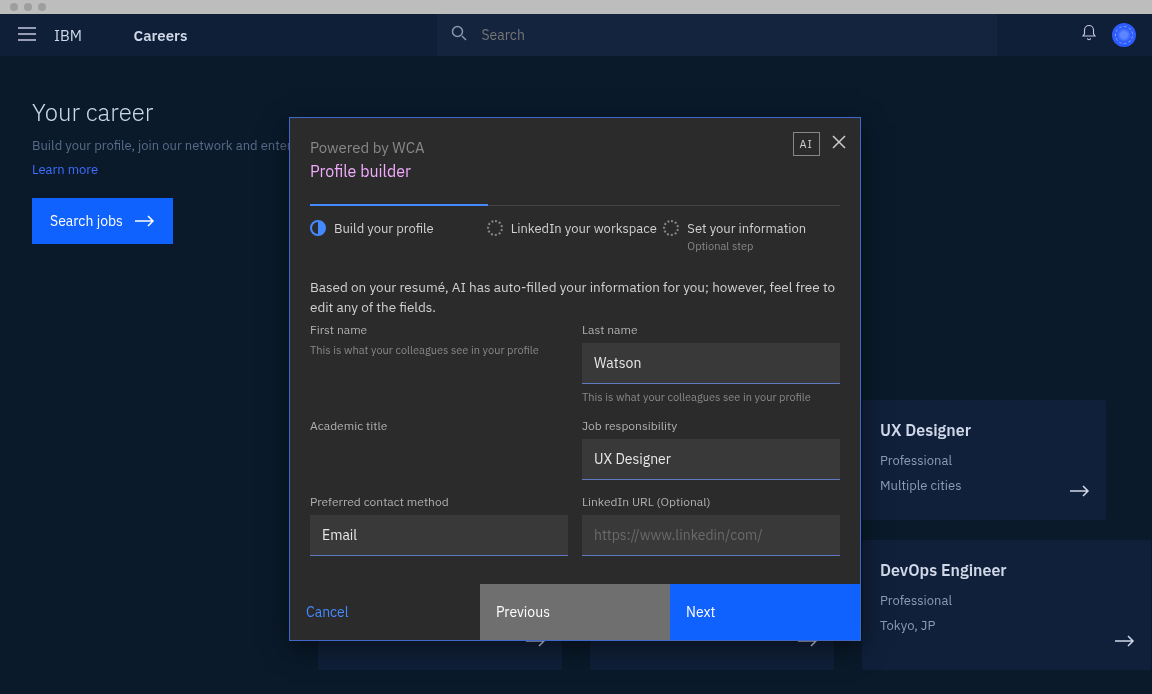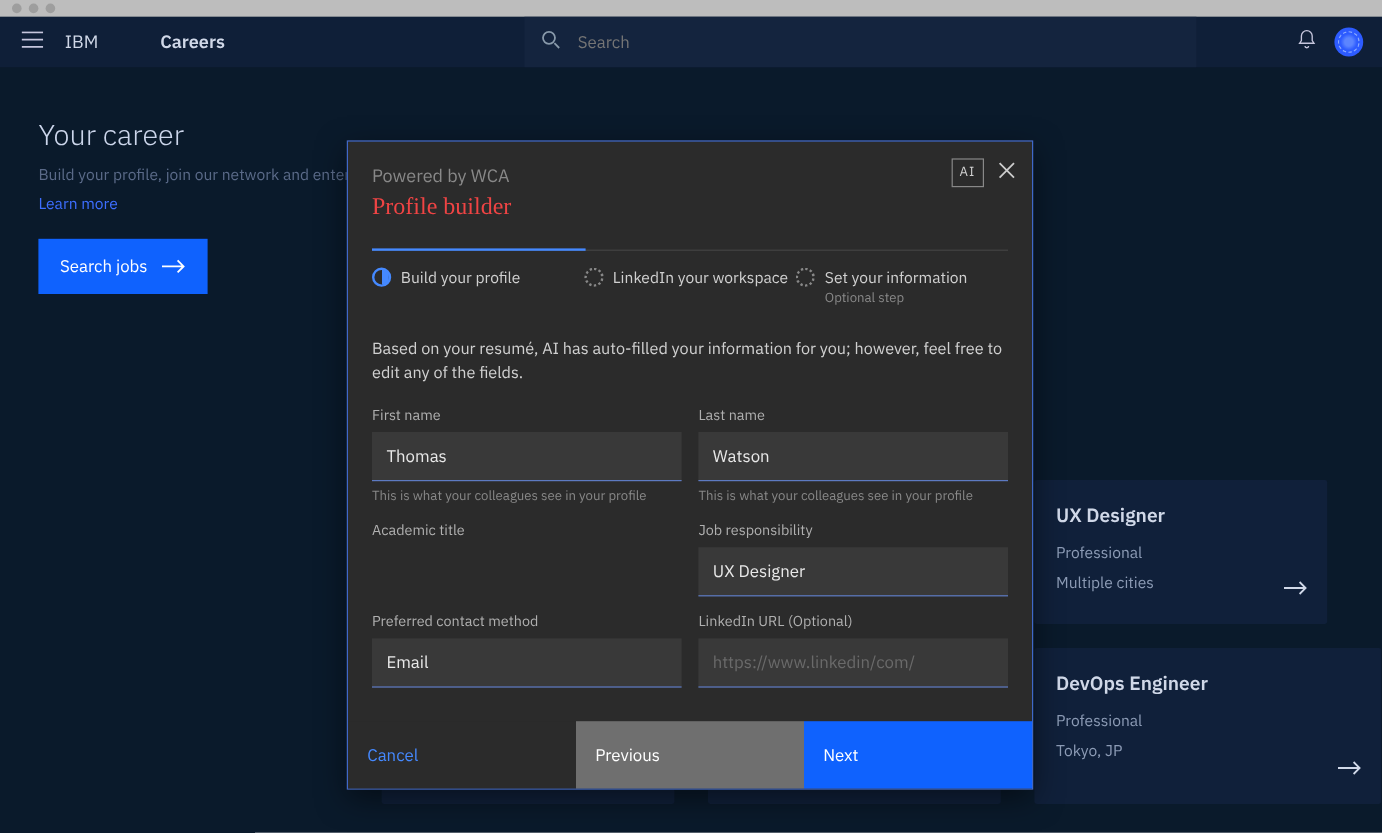--- a/index.html
+++ b/index.html
@@ -22,34 +22,34 @@
   .page-title { font-size: 24px; font-weight: 300; color: #ccd6eb; }
   .page-sub { font-size: 13px; color: #5a6a88; margin-top: 10px; line-height: 1.3; }
   .learn-more { color: #3d6eff; font-size: 13px; margin-top: 6px; display: inline-block; cursor: pointer; }
   .search-jobs-btn { margin-top: 20px; background: #0f62fe; color: #fff; border: none; padding: 14px 18px; font-size: 14px; display: inline-flex; align-items: center; gap: 12px; cursor: pointer; }
   .card-title { font-weight: 600; font-size: 16px; }
   .card-sub { font-size: 13px; color: #8c9bb5; margin-top: 8px; }
   
   .modal { position: absolute; top: 103px; left: 289px; width: 572px; background: #2b2b2b; border: 1px solid #3f68c9; box-shadow: 0 8px 24px rgba(0,0,0,.5); }
   .modal-pad { padding: 20px 20px 0 20px; }
   .modal-powered { font-size: 15px; color: #888; }
-  .modal-title { font-size: 20px; color: #ef4444; margin-top: 4px; font-family: Liberation Serif, serif; }
+  .modal-title { font-size: 16px; color: #f0abfc; margin-top: 4px; }
   .modal-top-right { position: absolute; top: 14px; right: 14px; display: flex; align-items: center; gap: 12px; }
   .ai-badge { border: 1px solid #888; color: #d0d0d0; font-size: 11px; padding: 4px 6px; letter-spacing: 1px; }
   .close-x { color: #ccc; cursor: pointer; font-size: 14px; }
   .steps { display: flex; margin-top: 24px; border-top: 1px solid #444; position: relative; }
   .steps::before { content:""; position:absolute; top:-2px; left:0; width:33.5%; height:2px; background:#4589ff; }
   .step { flex: 1; padding: 14px 0 0 0; display: flex; align-items: flex-start; gap: 8px; }
   .step-icon { width: 16px; height: 16px; flex-shrink: 0; }
   .step-icon.active { border: 2px solid #4589ff; border-radius: 50%; background: conic-gradient(#4589ff 0 50%, transparent 50% 100%); }
   .step-icon.pending { border: 2px dotted #888; border-radius: 50%; }
   .step-label { font-size: 13px; color: #d0d0d0; }
   .step-opt { font-size: 11px; color: #888; margin-top: 2px; }
   .modal-desc { font-size: 13.5px; color: #d0d0d0; margin-top: 24px; line-height: 1.5; }
-  .form { margin-top: 18px; display: grid; grid-template-columns: 1fr 1fr; gap: 14px 14px; }
+  .form { margin-top: 4px; display: grid; grid-template-columns: 1fr 1fr; gap: 14px 14px; }
   .field-label { font-size: 12px; color: #b0b0b0; margin-bottom: 6px; display: block; }
   .field-input { width: 100%; background: #393939; border: none; border-bottom: 1px solid #5d7ac2; padding: 11px 12px; color: #e8e8e8; font-size: 14px; outline: none; }
   .field-input::placeholder { color: #6a6a6a; }
   .field-help { font-size: 11px; color: #888; margin-top: 6px; }
   .modal-footer { display: flex; margin-top: 28px; height: 56px; }
   .btn { flex: 1; border: none; font-size: 14px; text-align: left; padding-left: 16px; cursor: pointer; }
   .btn-cancel { background: #2b2b2b; color: #4589ff; }
   .btn-prev { background: #6f6f6f; color: #fff; }
   .btn-next { background: #0f62fe; color: #fff; }
   .arrow-svg { width: 20px; height: 14px; }
@@ -176,21 +176,20 @@
             <div class="step-opt">Optional step</div>
           </div>
         </div>
       </div>
 
       <div class="modal-desc">Based on your resumé, AI has auto-filled your information for you; however, feel free to edit any of the fields.</div>
 
       <div class="form">
         <div>
           <label class="field-label">First name</label>
-          <input class="field-input" value="Thomas" style="">
           <div class="field-help">This is what your colleagues see in your profile</div>
         </div>
         <div>
           <label class="field-label">Last name</label>
           <input class="field-input" value="Watson" style="">
           <div class="field-help">This is what your colleagues see in your profile</div>
         </div>
         <div>
           <label class="field-label">Academic title</label>
         </div>

